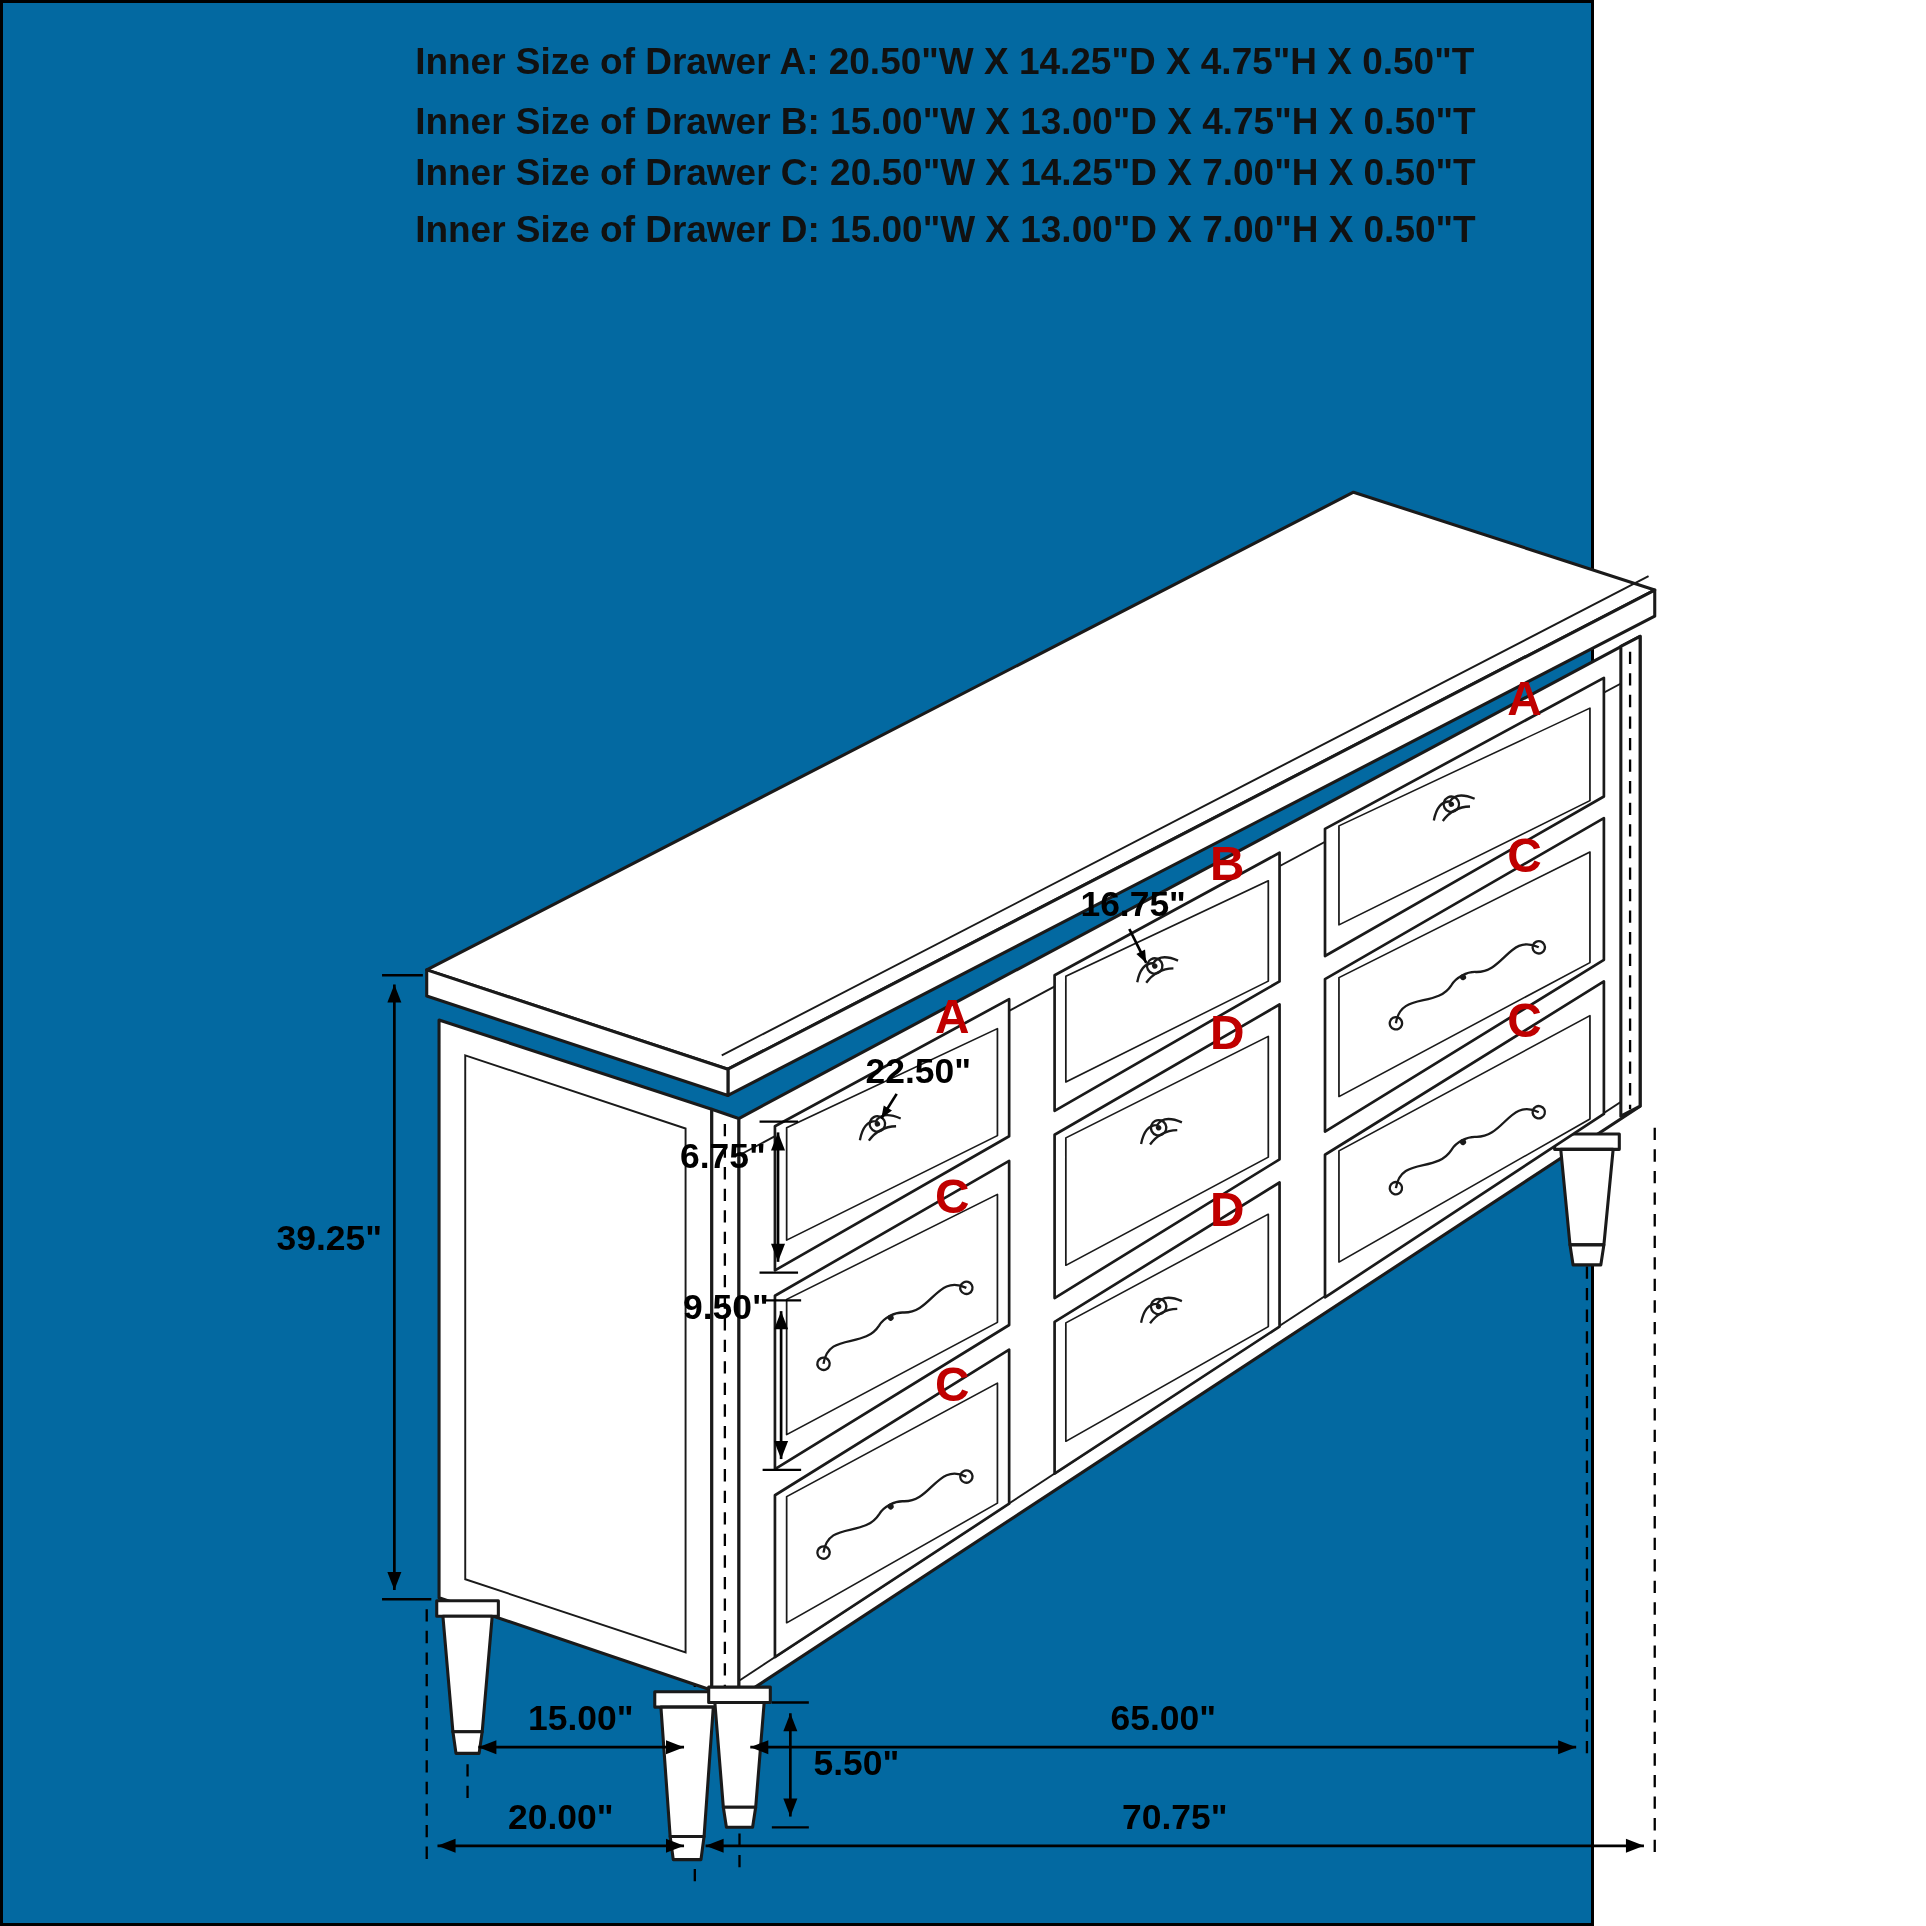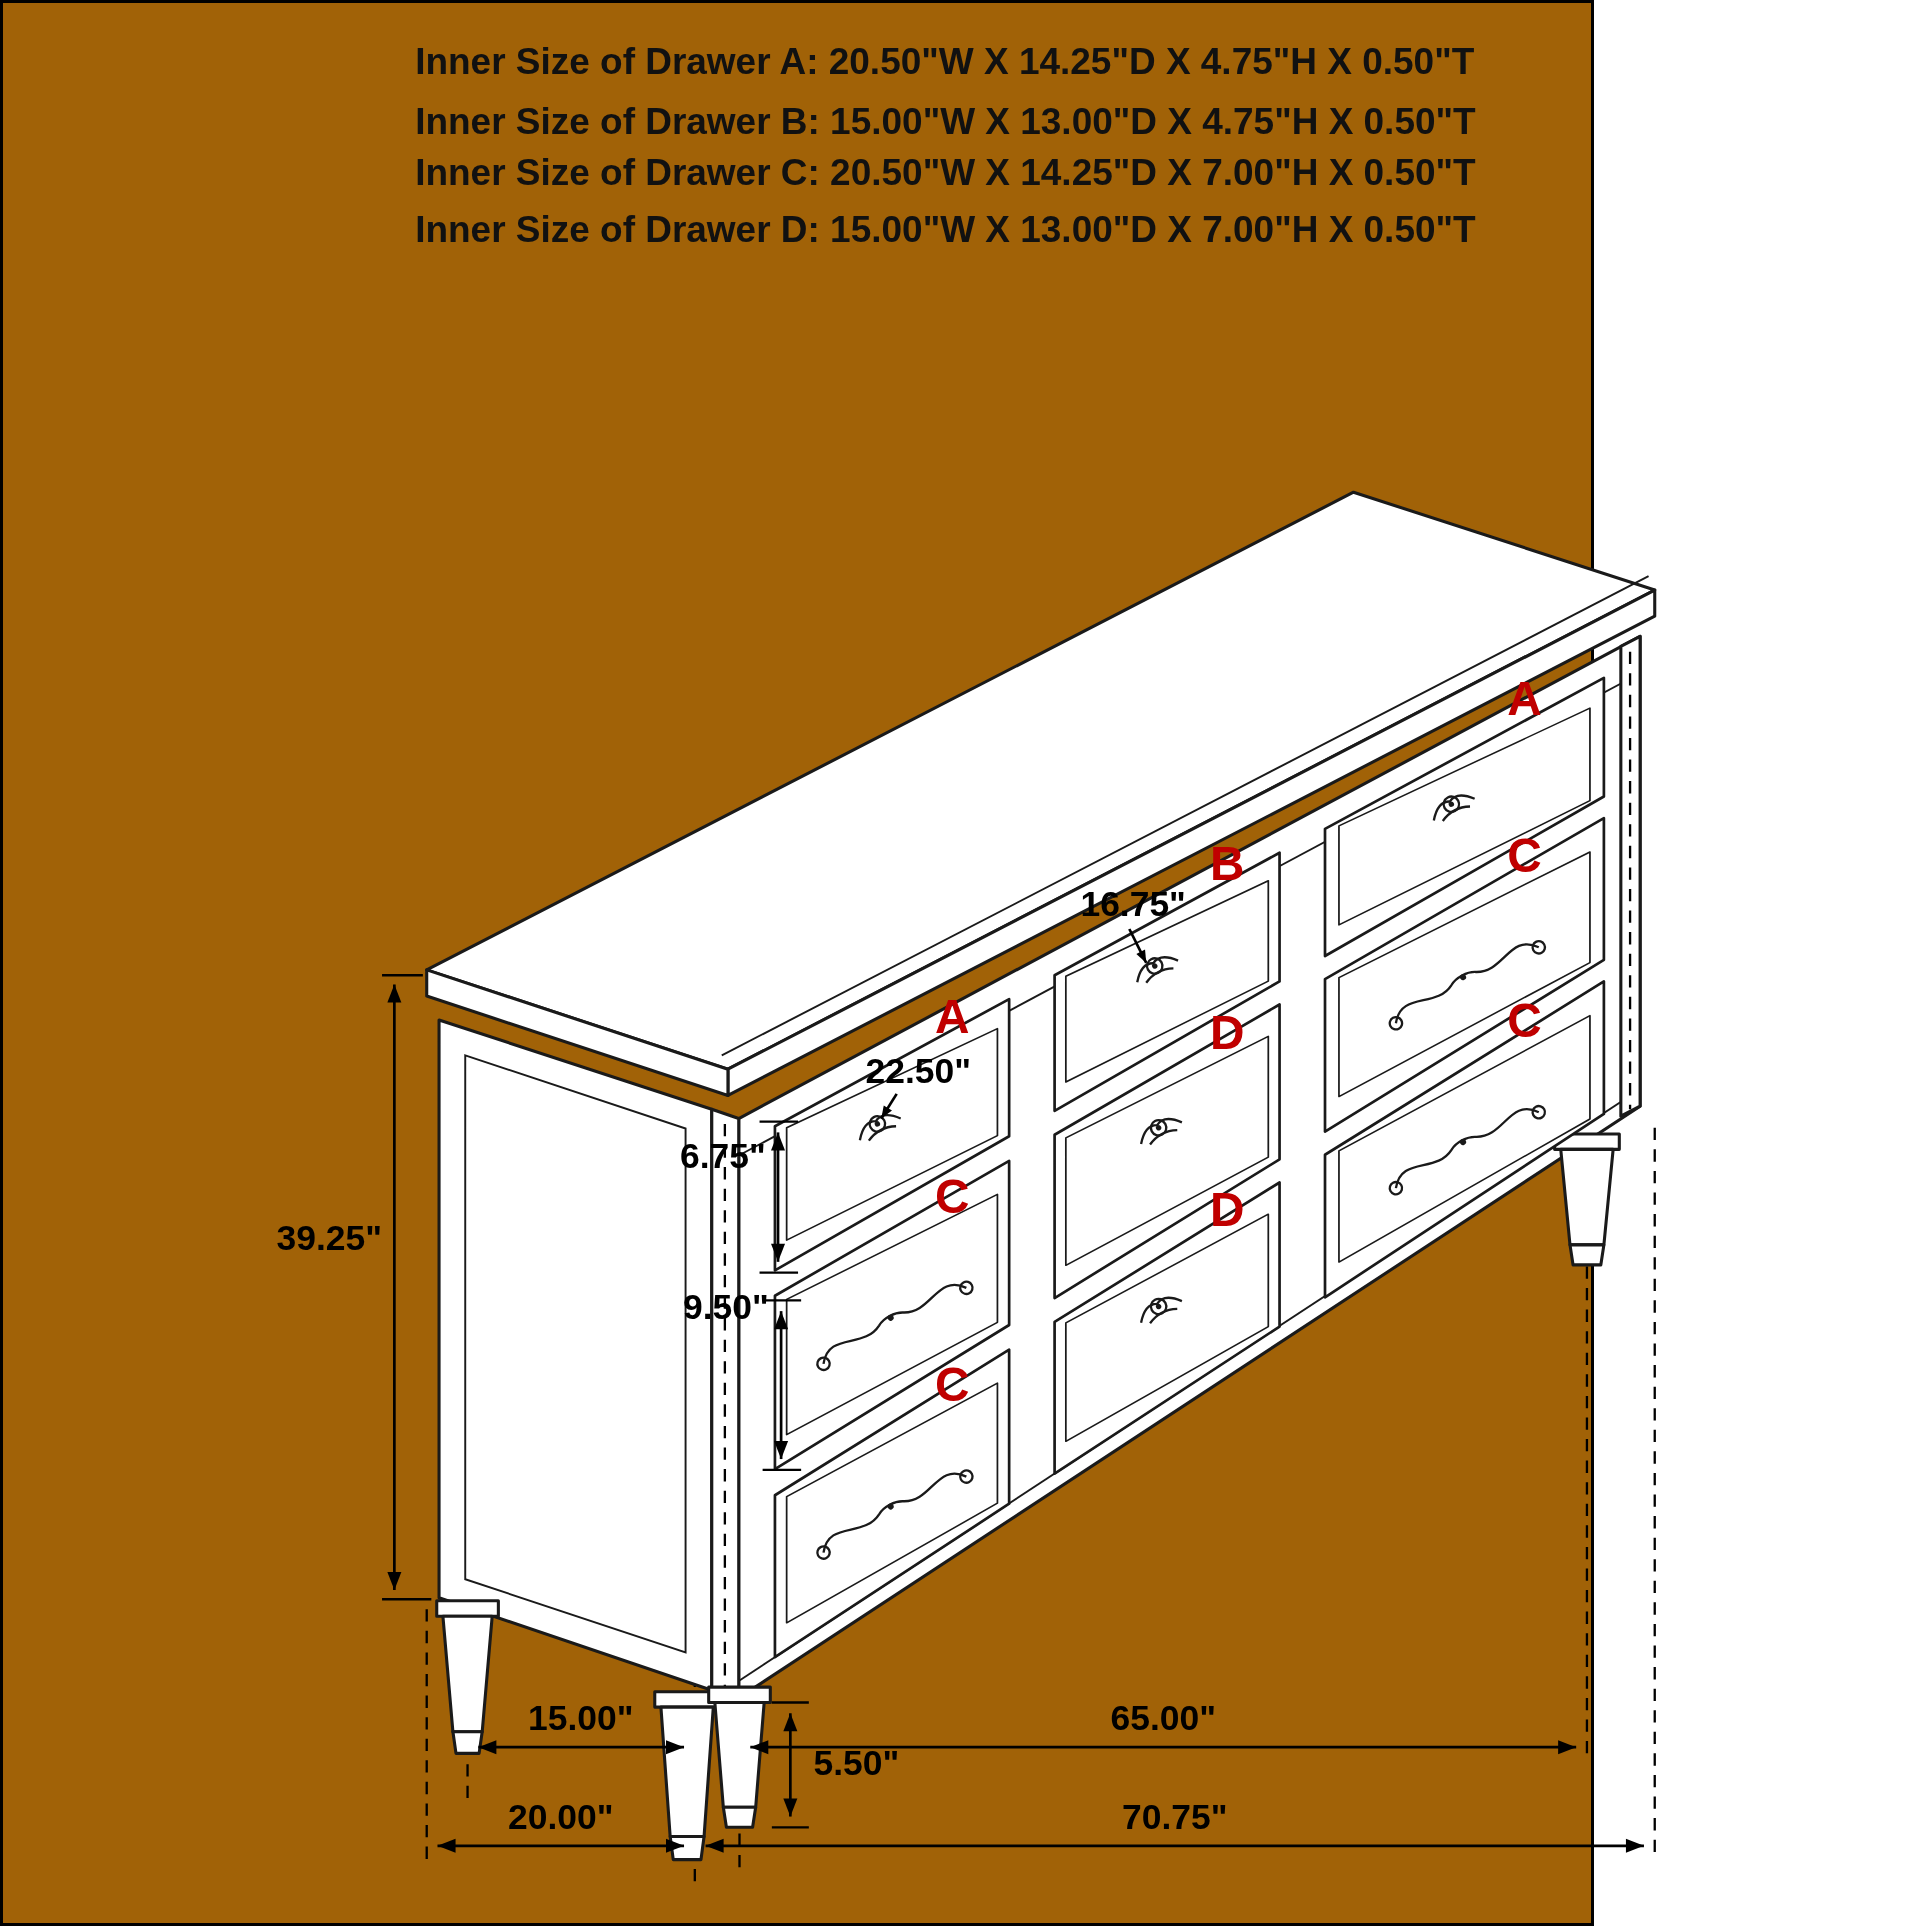--- a/index.html
+++ b/index.html
@@ -1,16 +1,16 @@
 <!DOCTYPE html>
 <html style="font-size:12.3px"><head>
 <meta charset="utf-8">
 <style>
   html,body{margin:0;padding:0;background:#fff;}
-  .page{width:1594px;height:1926px;position:relative;background:#a16207;
+  .page{width:1594px;height:1926px;position:relative;background:#0369a1;
         border:3.1px solid #000;box-sizing:border-box;
         font-family:"Liberation Sans", sans-serif;padding-left:32px;}
   svg{position:absolute;left:0;top:0;}
   .hdr{font:700 48px "Liberation Sans", sans-serif;fill:#111;}
   .dim{font:700 46px "Liberation Sans", sans-serif;fill:#000;}
   .lbl{font:700 62px "Liberation Sans", sans-serif;fill:#c00000;text-anchor:middle;}
   .o{fill:#ffffff;stroke:#1a1a1a;stroke-width:4;stroke-linejoin:round;}
   .thin{fill:none;stroke:#1a1a1a;stroke-width:2.5;}
   .df{fill:#ffffff;stroke:#1a1a1a;stroke-width:3.5;stroke-linejoin:round;}
   .inner{stroke-width:2.5;fill:none;}

